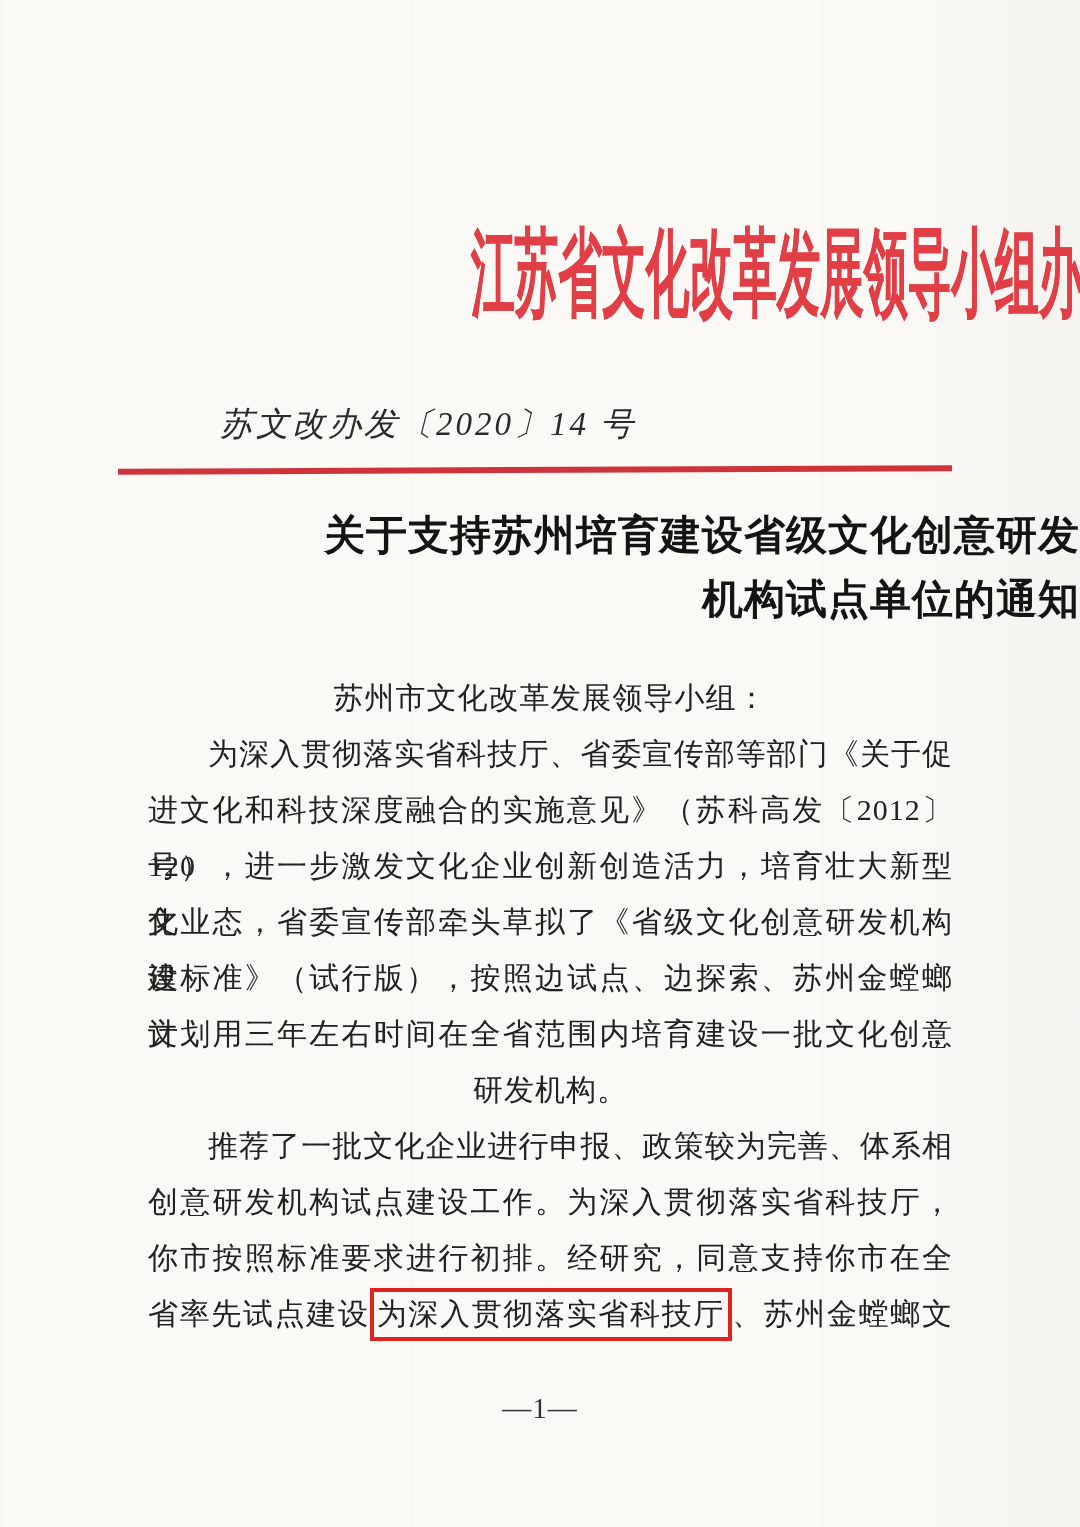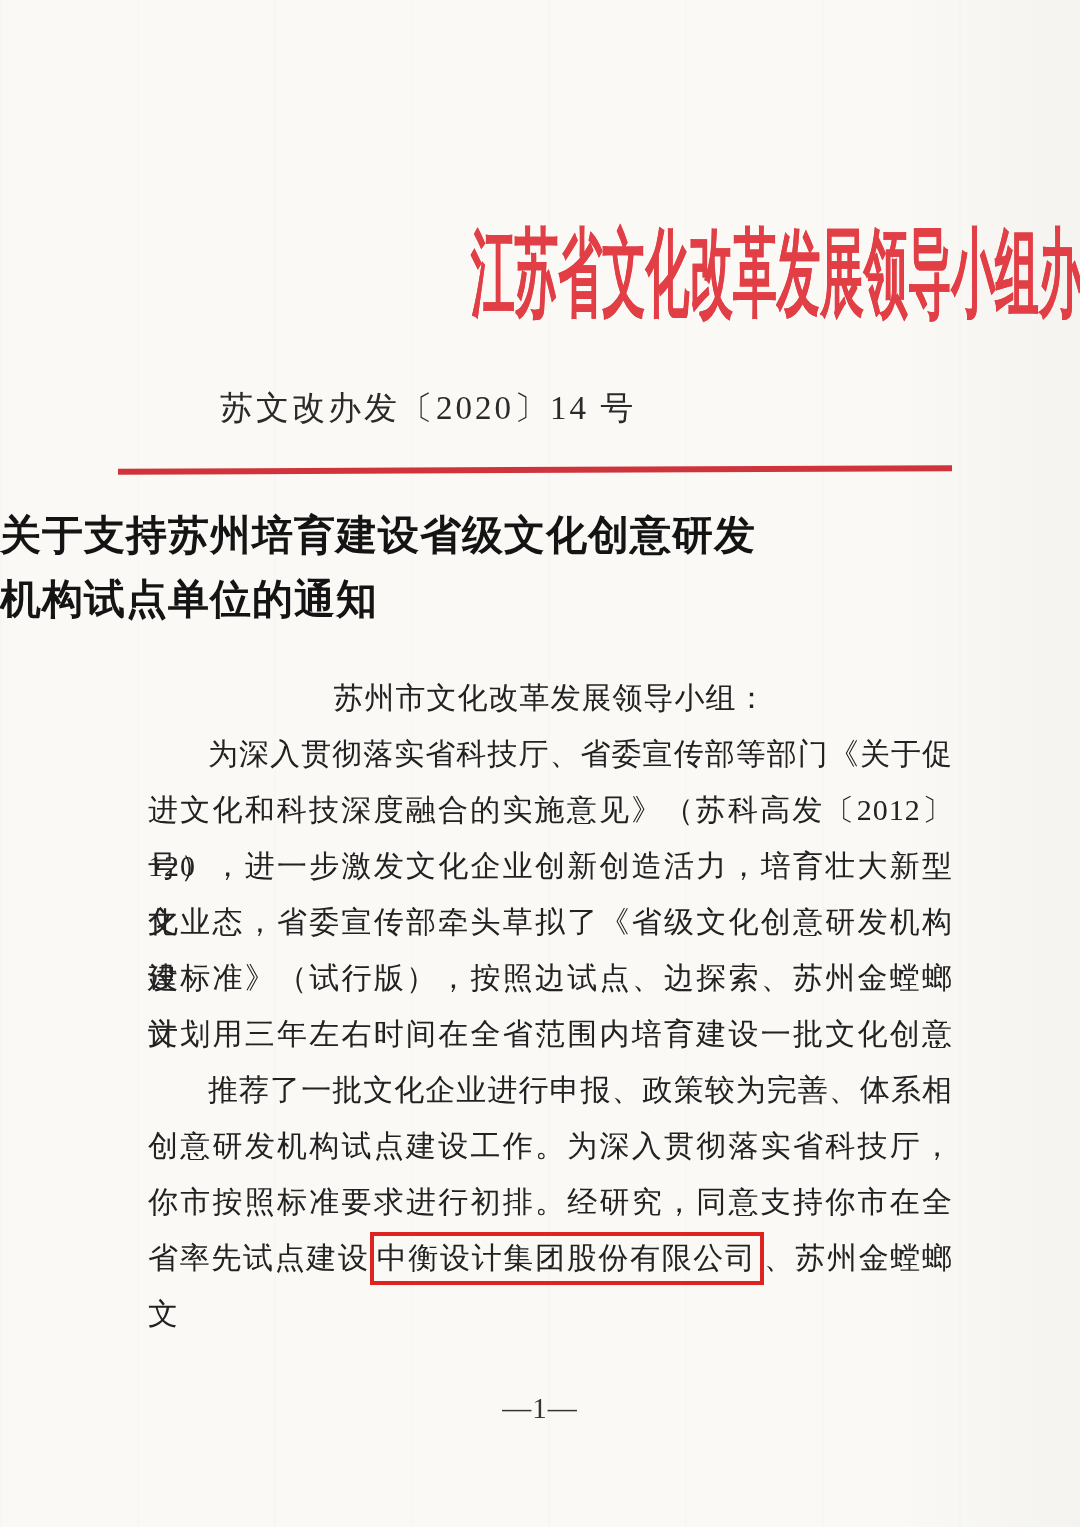--- a/index.html
+++ b/index.html
@@ -40,47 +40,48 @@
     color: #e23e45;
     transform: scale(0.455, 1.0);
     transform-origin: center center;
     letter-spacing: 0px;
     text-shadow: 0.5px 0 0 #e23e45;
   }
 
   
   .doc-number {
     position: absolute;
-    top: 386px;
+    top: 402px;
     left: 0;
     width: 856px;
     text-align: center;
     font-size: 33px;
     color: #2a2a2a;
     letter-spacing: 3px;
+    font-style: italic;
   }
 
   
   .red-line {
     position: absolute;
     top: 467px;
     left: 118px;
     width: 834px;
     height: 6px;
     background: #cf343c;
     transform: rotate(-0.25deg);
   }
 
   
   .doc-title {
     position: absolute;
     top: 503px;
     left: 0;
     width: 1080px;
-    text-align: left;
+    text-align: right;
     font-size: 41px;
     font-weight: bold;
     color: #141414;
     line-height: 64px;
     letter-spacing: 1px;
     margin: 0;
   }
   .doc-title .t-line { display: block; }
 
   
@@ -142,21 +143,22 @@
   </h1>
 
   <div class="body-block">
     <div class="line plain">苏州市文化改革发展领导小组：</div>
     <div class="line fill indent">为深入贯彻落实省科技厅、省委宣传部等部门《关于促</div>
     <div class="line fill">进文化和科技深度融合的实施意见》（苏科高发〔2012〕120</div>
     <div class="line fill">号），进一步激发文化企业创新创造活力，培育壮大新型文</div>
     <div class="line fill">化业态，省委宣传部牵头草拟了《省级文化创意研发机构建</div>
     <div class="line fill">设标准》（试行版），按照边试点、边探索、苏州金螳螂文，</div>
     <div class="line fill">计划用三年左右时间在全省范围内培育建设一批文化创意</div>
+    <div class="line plain">研发机构。</div>
     <div class="line fill indent">推荐了一批文化企业进行申报、政策较为完善、体系相</div>
     <div class="line fill">创意研发机构试点建设工作。为深入贯彻落实省科技厅，</div>
     <div class="line fill">你市按照标准要求进行初排。经研究，同意支持你市在全</div>
-    <div class="line fill"><span>省率先试点建设</span><span class="boxed">中衡设计集团股份有限公司</span><span>、苏州金螳螂文</span></div>
+    <div class="line fill"><span>省率先试点建设</span><span class="boxed">为深入贯彻落实省科技厅</span><span>、苏州金螳螂文</span></div>
   </div>
 
   <div class="page-number">—1—</div>
 
 </div>
 
 </body></html>

